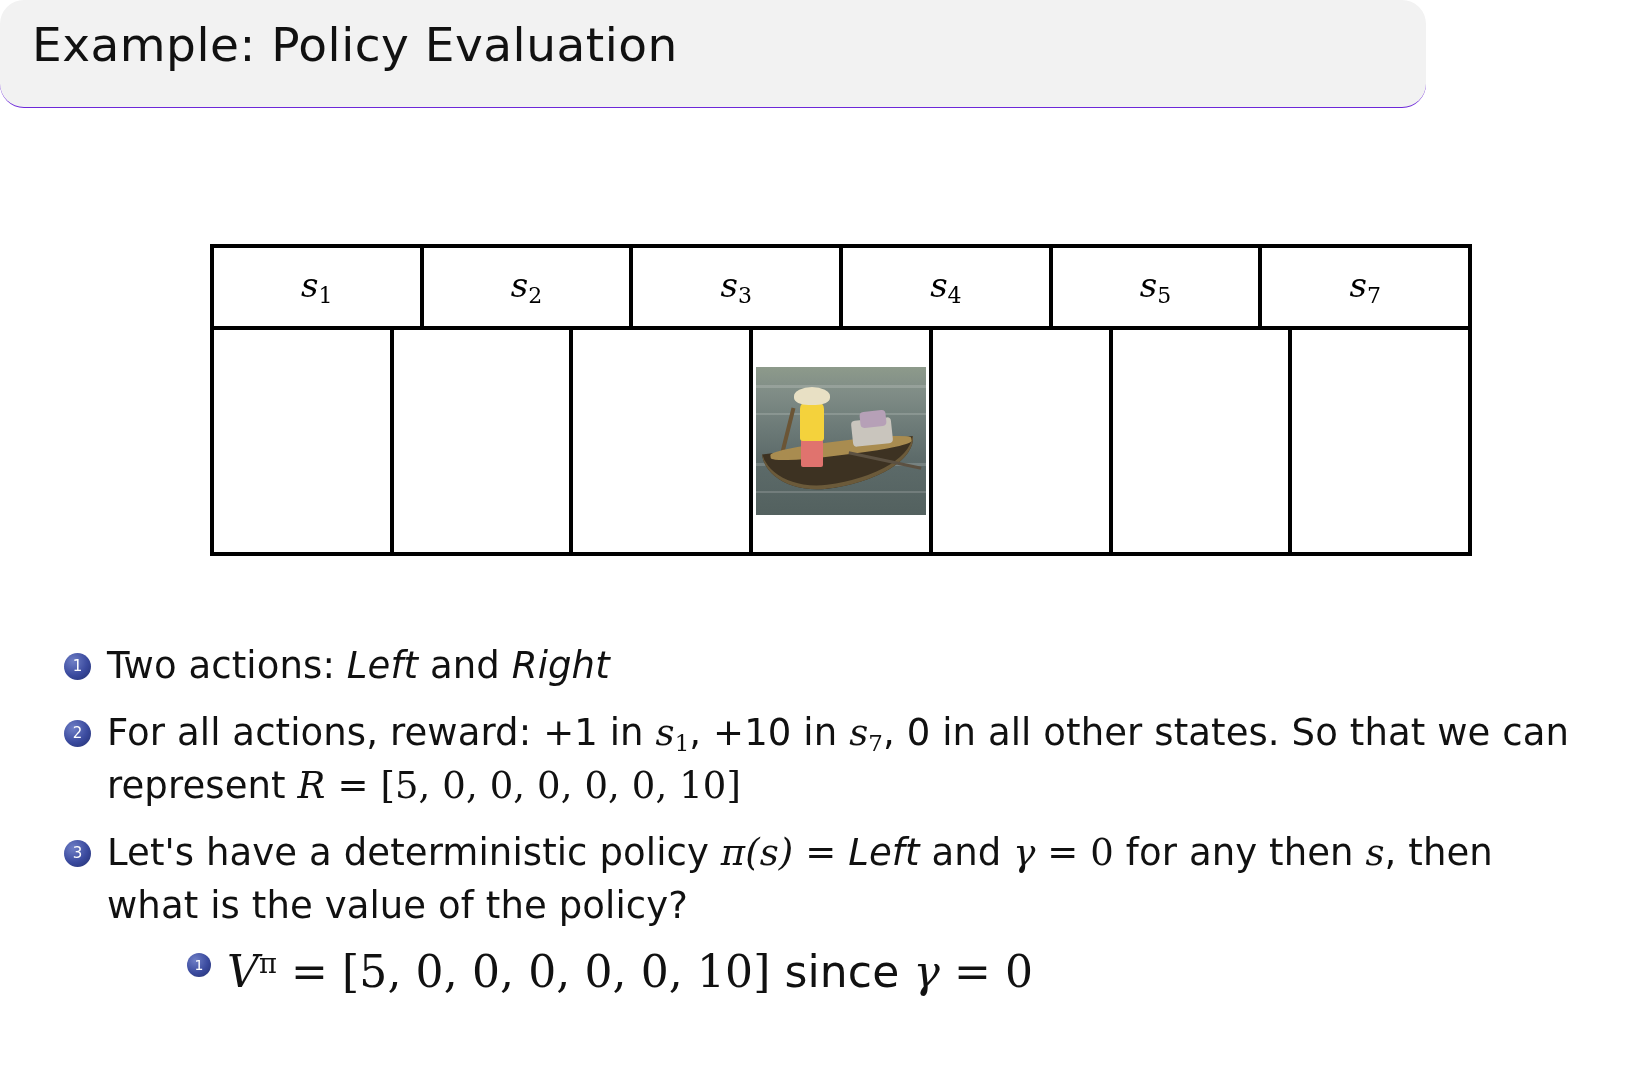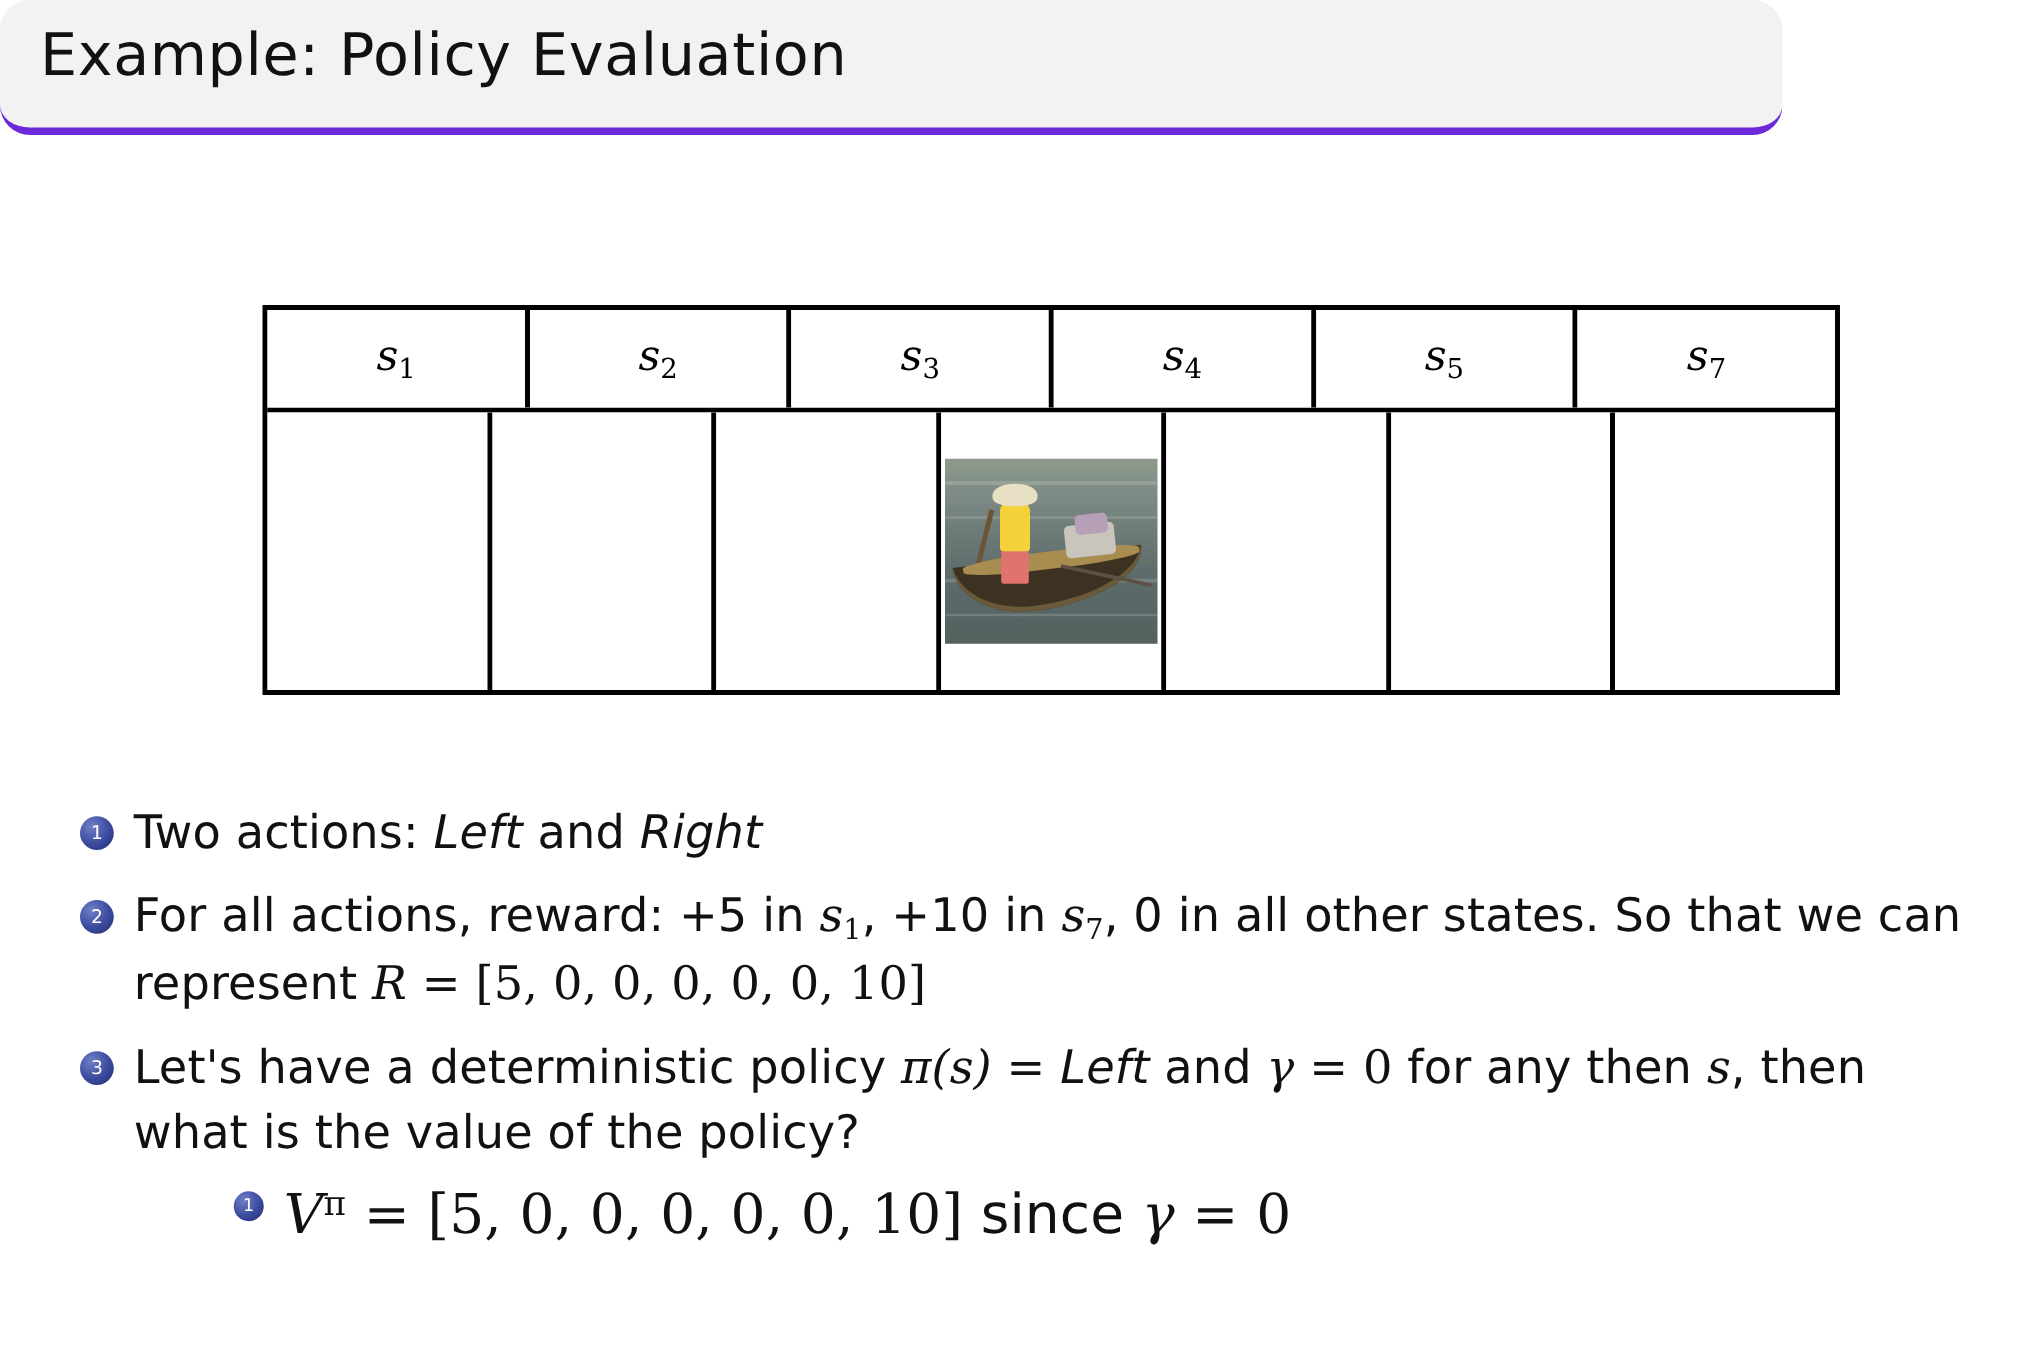--- a/index.html
+++ b/index.html
@@ -17,21 +17,21 @@
   }
 
   
   .title-bar {
     position: absolute;
     left: 0;
     top: 0;
     width: 1426px;
     height: 108px;
     background: #f2f2f2;
-    border-bottom: 6px solid #6d28d9;
+    border-bottom: 1px solid #6d28d9;
     box-sizing: border-box;
     border-radius: 24px;
   }
   .title-text {
     position: absolute;
     left: 32px;
     top: 17px;
     font-size: 47px;
     letter-spacing: 0.5px;
     color: #111111;
@@ -64,20 +64,21 @@
     border-right: 4px solid #000;
     box-sizing: border-box;
     display: flex;
     align-items: center;
     justify-content: center;
     position: relative;
     background: #fff;
   }
   .cell:last-child {
     border-right: none;
+    border-radius: 23px;
   }
   .grid-row.header-row {
     border-bottom: 4px solid #000;
   }
   .state-label {
     font-size: 34px;
     font-style: italic;
     font-family: "DejaVu Serif", serif;
     letter-spacing: 0;
   }
@@ -331,21 +332,21 @@
       <span>Two actions:</span>
       <span class="emph">Left</span>
       <span>and</span>
       <span class="emph">Right</span>
     </div>
   </div>
 
   <div class="bullet">
     <div class="bullet-marker">2</div>
     <div class="bullet-text">
-      <span>For all actions, reward: +5 in</span>
+      <span>For all actions, reward: +1 in</span>
       <span class="mi"><span>s</span><sub>1</sub></span><span>, +10 in</span>
       <span class="mi"><span>s</span><sub>7</sub></span><span>, 0 in all other states. So that we can represent</span>
       <span class="mi">R</span>
       <span class="mserif">=</span>
       <span class="mserif">[5, 0, 0, 0, 0, 0, 10]</span>
     </div>
   </div>
 
   <div class="bullet">
     <div class="bullet-marker">3</div>

